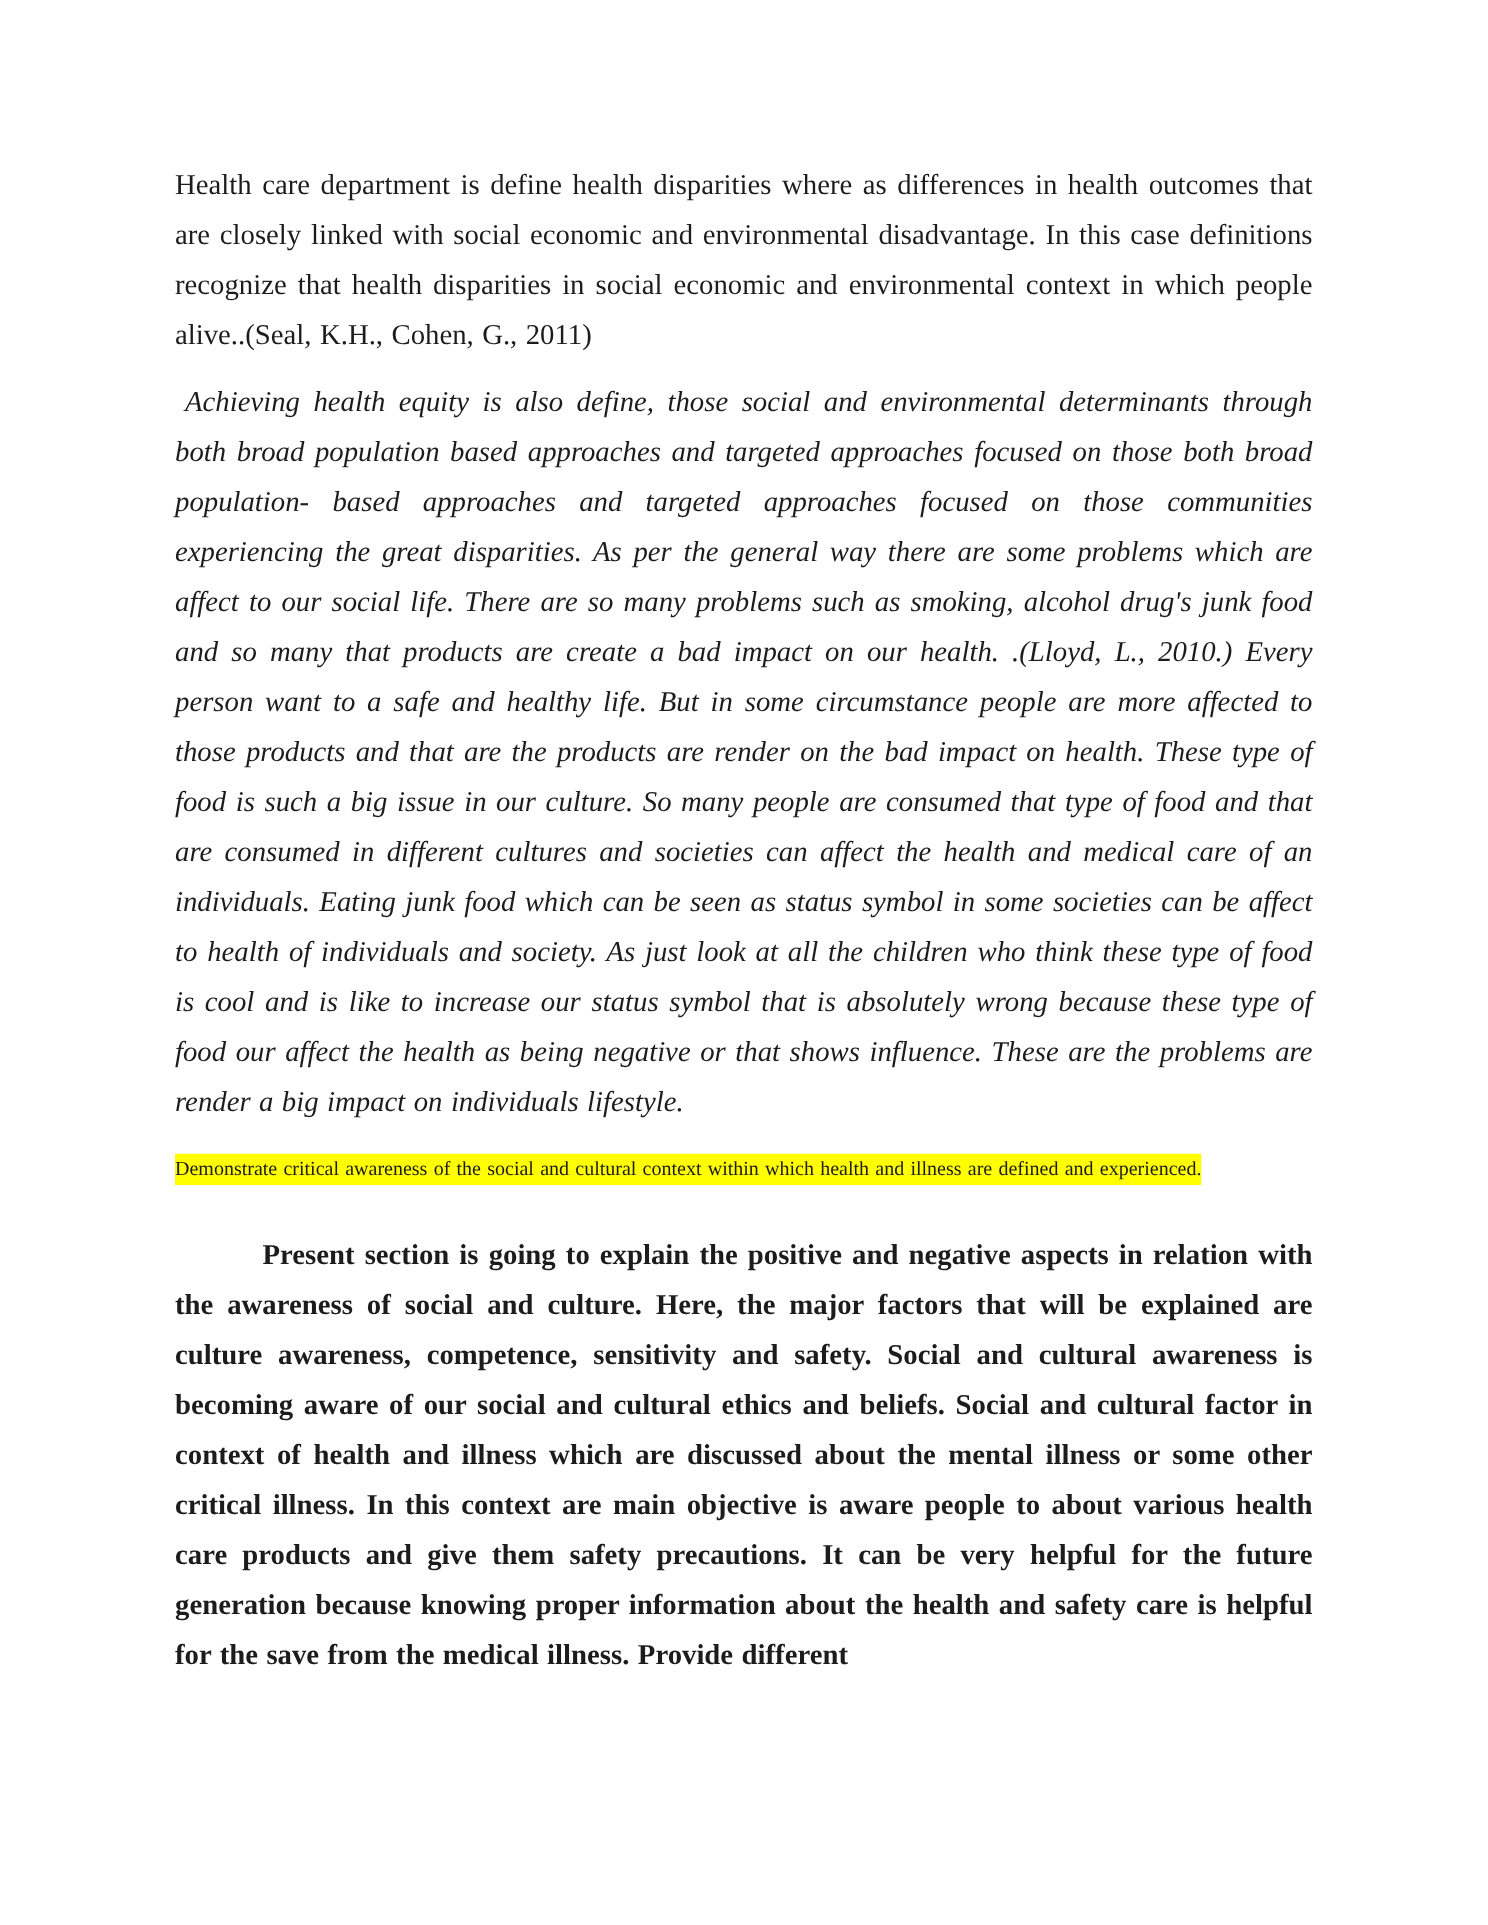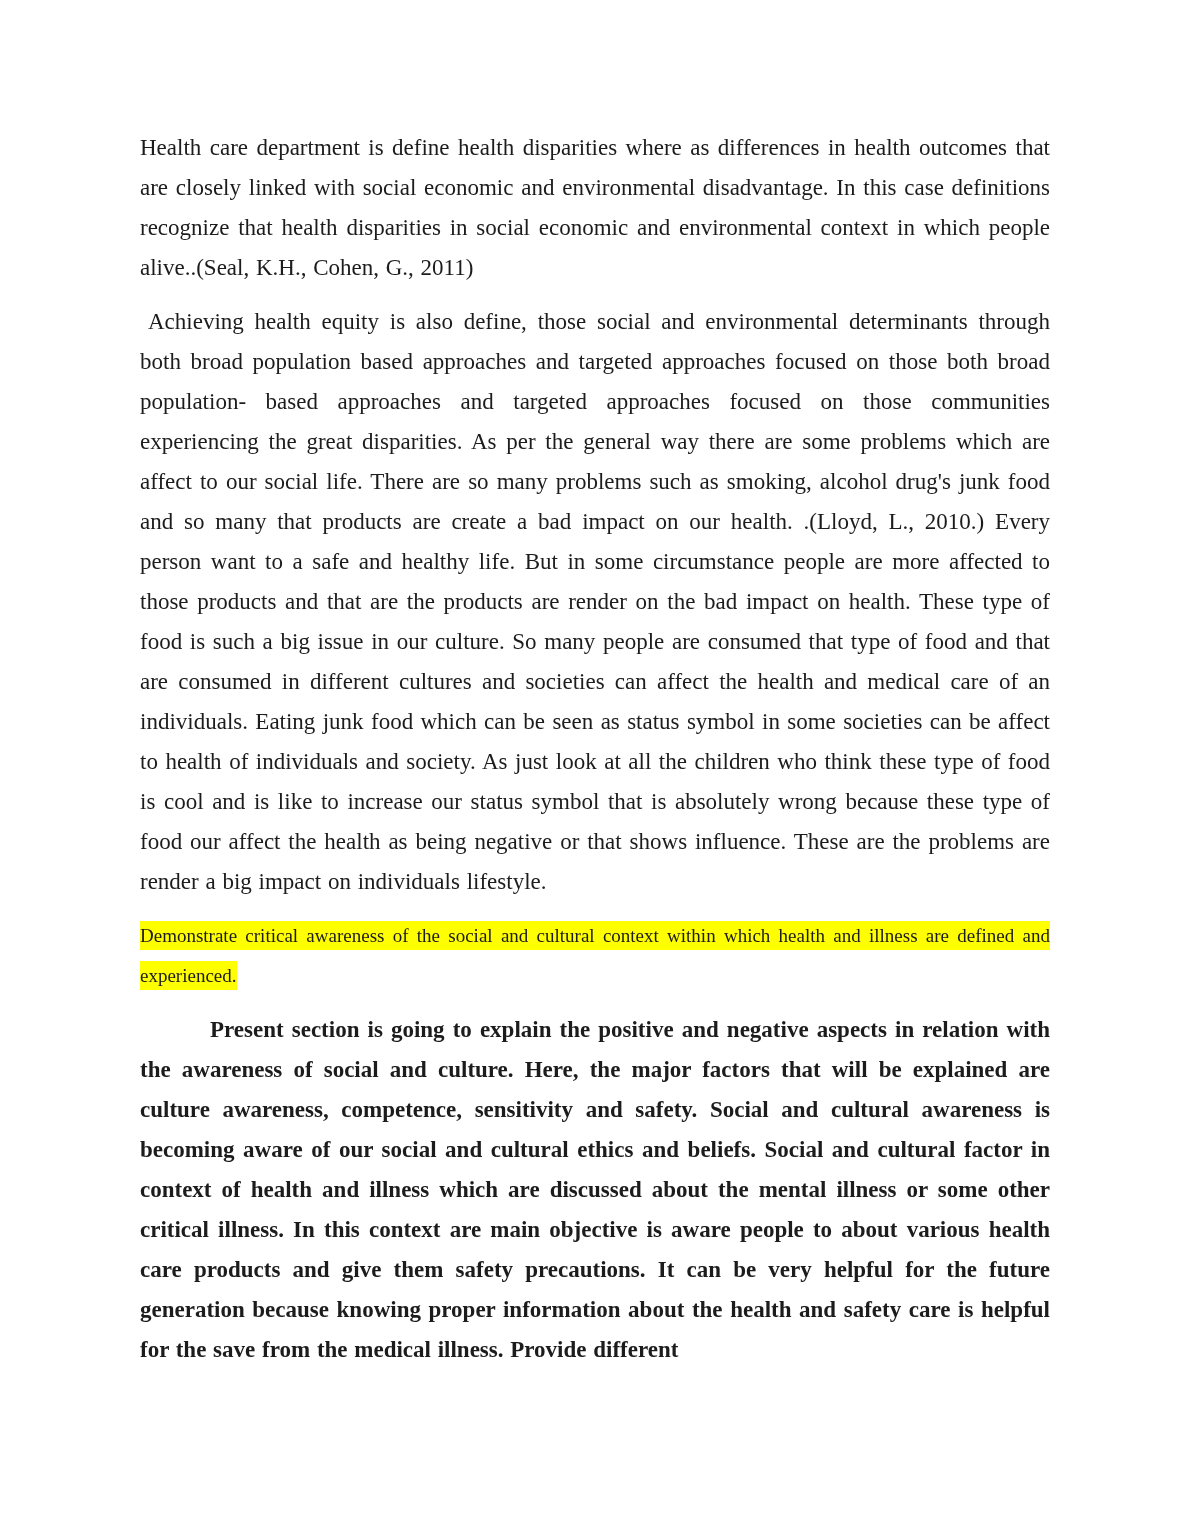--- a/index.html
+++ b/index.html
@@ -23,30 +23,31 @@
   }
   .para {
     font-size: 23px;
     line-height: 40px;
     text-align: justify;
     margin: 0 0 14px 0;
     word-spacing: 1px;
   }
   .para-lead-space {
     text-indent: 8px;
+    font-style: italic;
   }
   .para-first-indent {
     text-indent: 70px;
     font-weight: bold;
   }
   .highlight-para {
-    font-size: 19px;
+    font-size: 16px;
     line-height: 40px;
     text-align: justify;
-    margin: 0 0 14px 0;
+    margin: 0 0 28px 0;
     word-spacing: 1px;
   }
   .highlight-span {
     
     box-decoration-break: clone;
     -webkit-box-decoration-break: clone;
     padding: 4px 0;
   }
 </style>
 </head>

